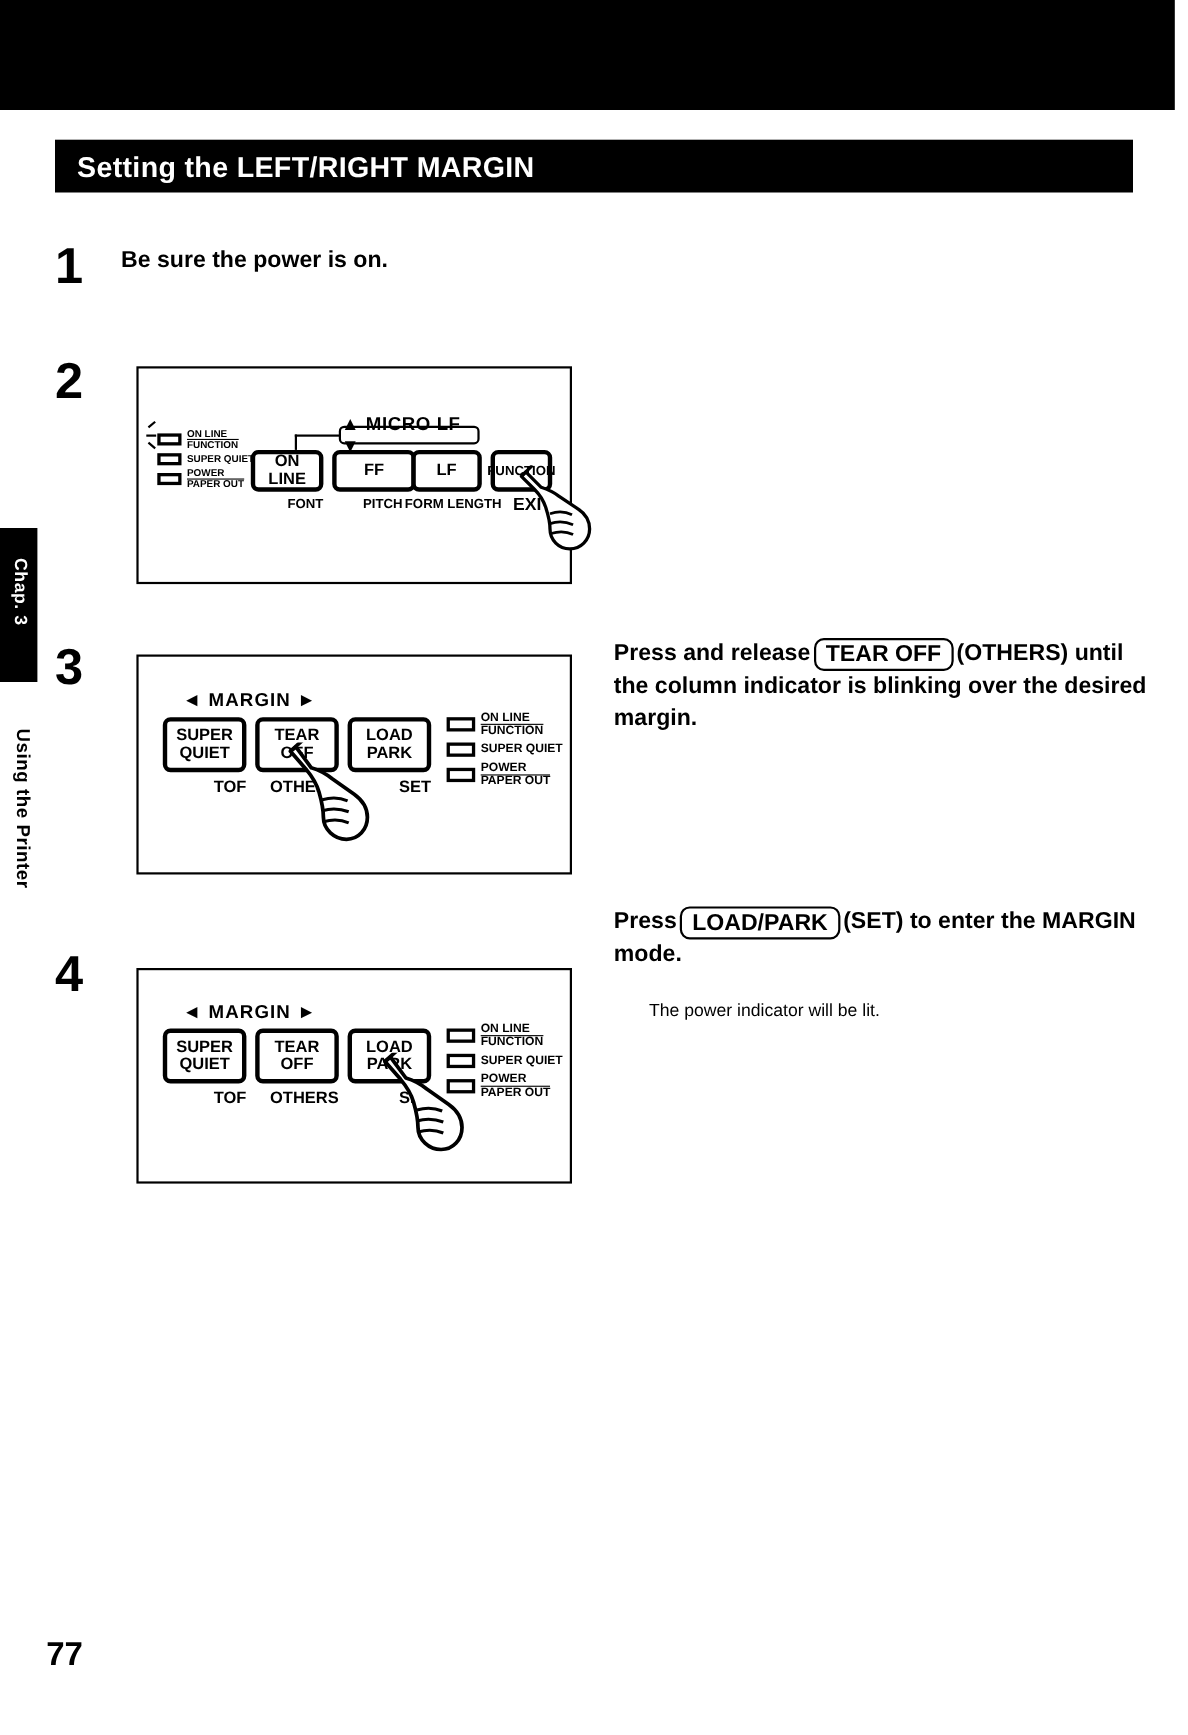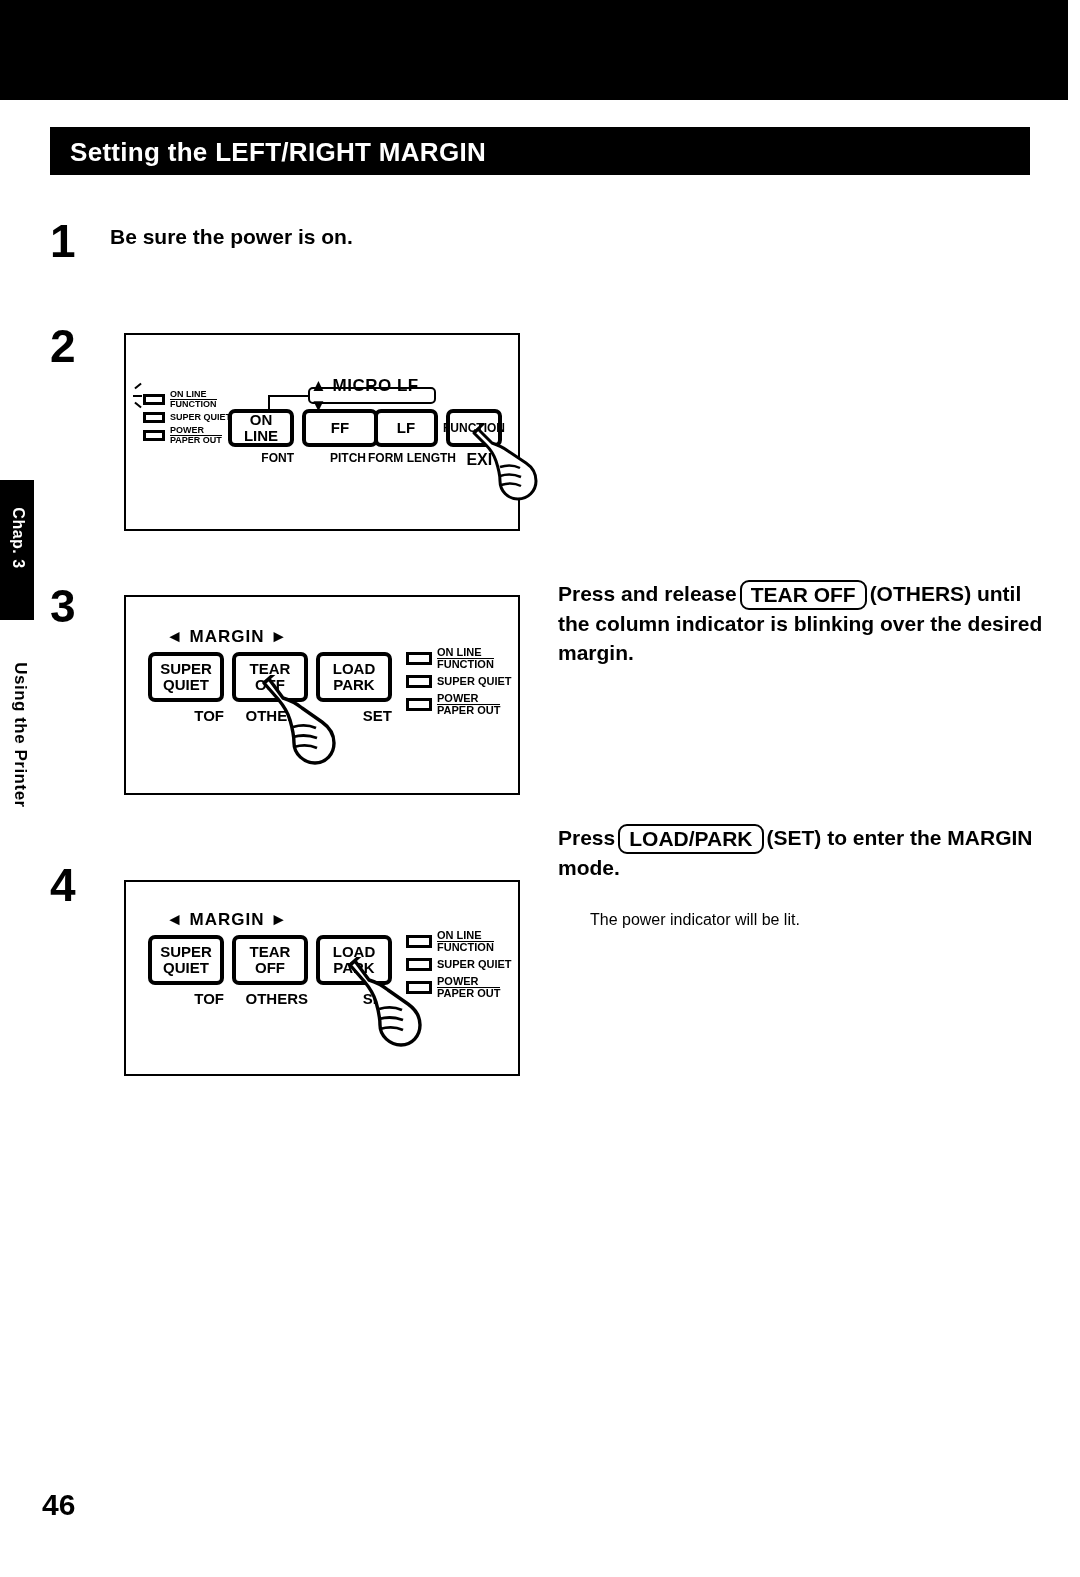--- a/index.html
+++ b/index.html
@@ -337,15 +337,15 @@
     </svg>
   </div>
 
   <div class="instr" style="left:558px;top:824px;width:500px;">
     <div class="main">
       <span>Press</span><span class="keycap">LOAD/PARK</span><span>(SET) to enter the MARGIN mode.</span>
     </div>
     <div class="note" style="margin-top:26px;margin-left:32px;">The power indicator will be lit.</div>
   </div>
 
-  <div class="page-number">46</div>
+  <div class="page-number">77</div>
 
 </div>
 
 </body></html>

